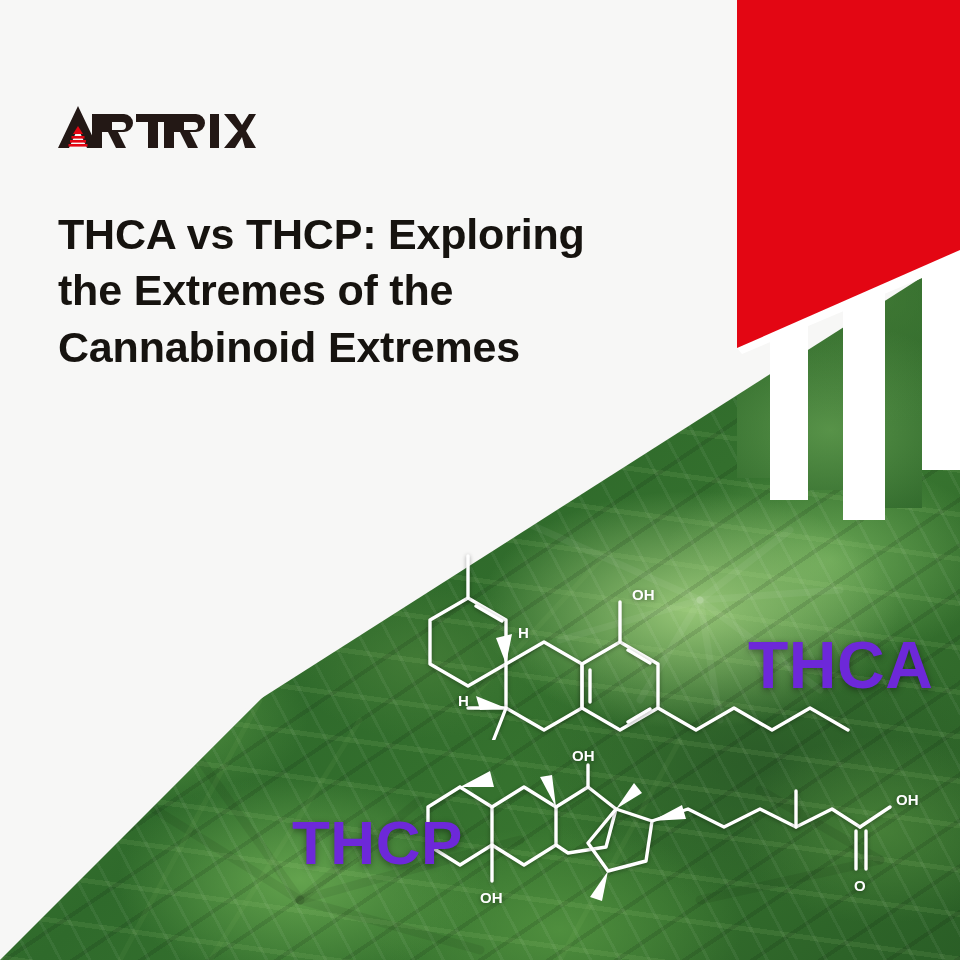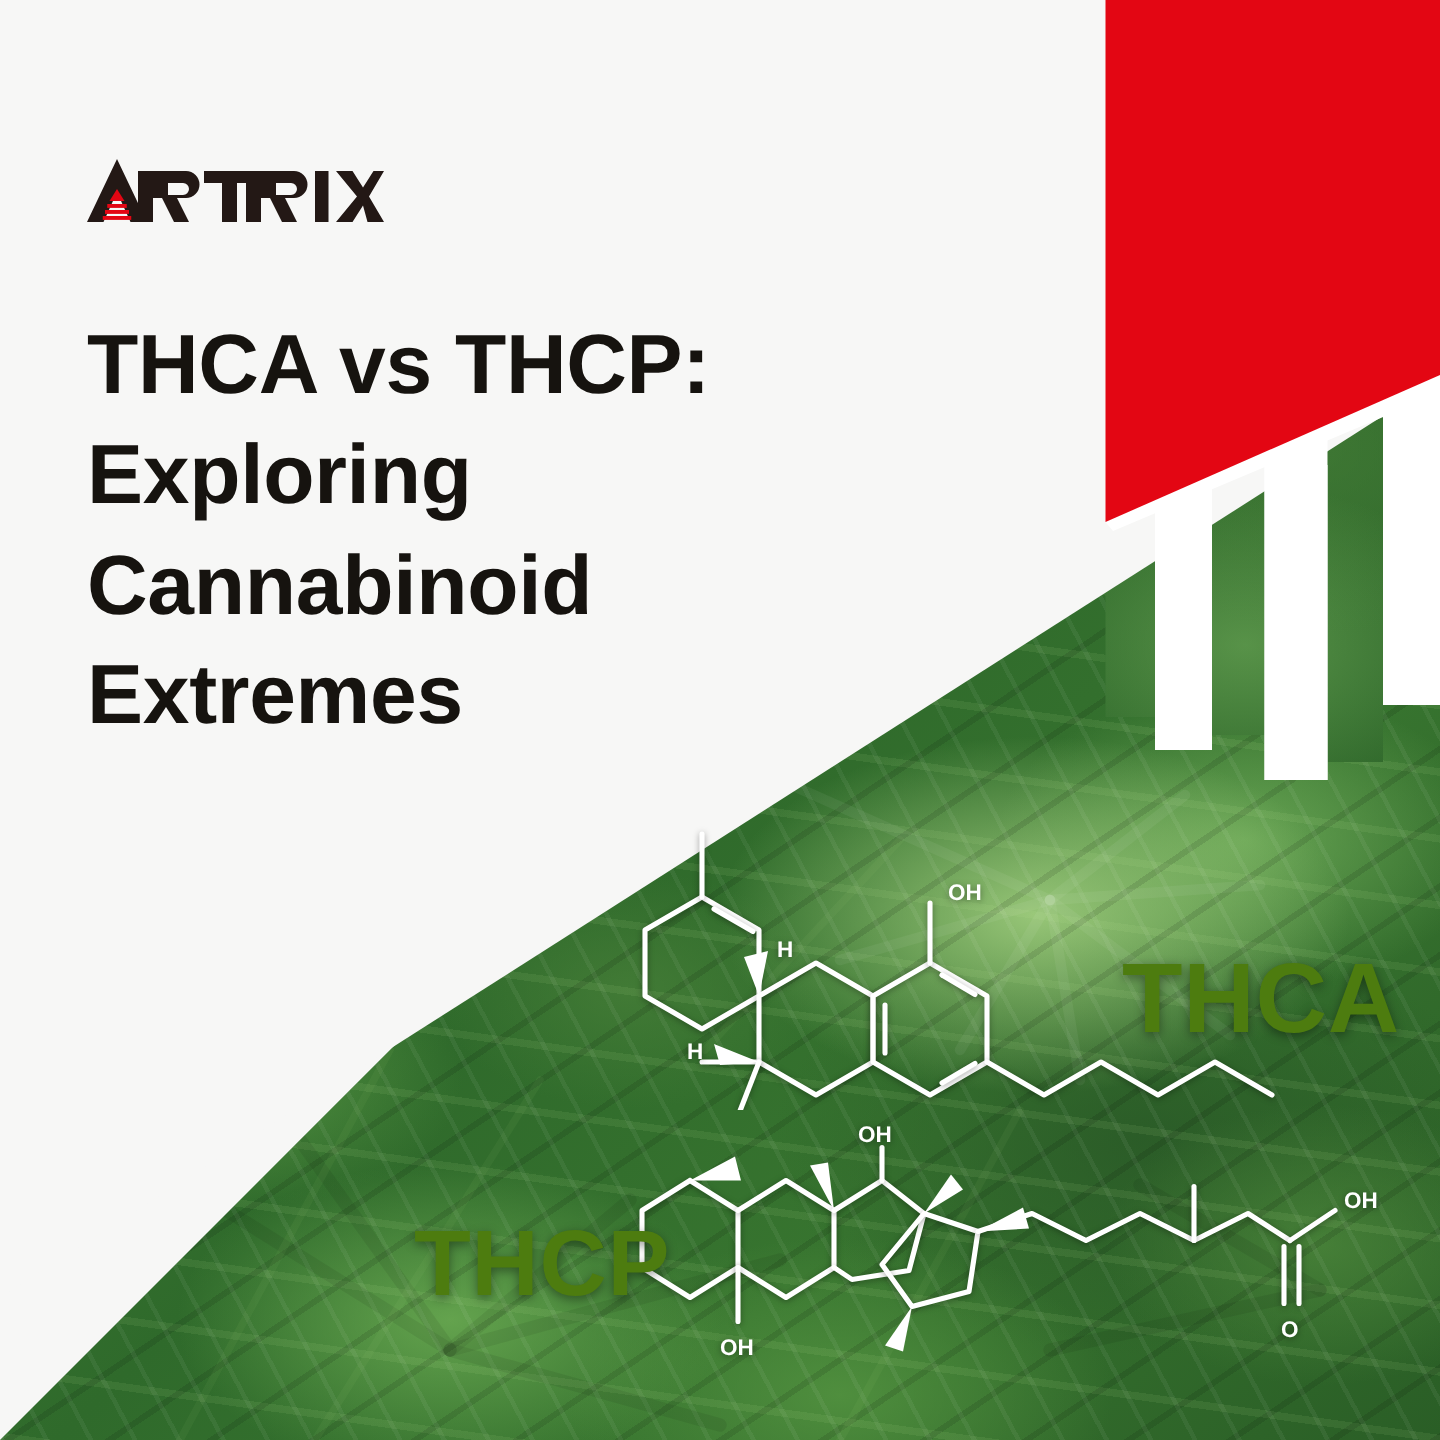--- a/index.html
+++ b/index.html
@@ -54,33 +54,33 @@
 
   
   .red-shape{position:absolute;top:0;left:0;width:960px;height:520px;}
 
   
   .logo{position:absolute;left:56px;top:104px;height:46px;display:flex;align-items:center;}
   .logo svg{display:block;}
 
   .headline{
     position:absolute;left:58px;top:206px;width:600px;
-    font-size:56px;line-height:1.31;font-weight:bold;color:#16130f;
+    font-size:43px;line-height:1.31;font-weight:bold;color:#16130f;
     letter-spacing:-.2px;
   }
   .headline span{display:block;}
 
   
   .mol-label{
-    position:absolute;color:#4d7c0f;font-weight:bold;
+    position:absolute;color:#6d28d9;font-weight:bold;
     letter-spacing:.5px;line-height:1;
     text-shadow:0 2px 7px rgba(0,0,0,.42);
   }
   #thca-label{left:748px;top:632px;font-size:66px;}
-  #thcp-label{left:276px;top:812px;font-size:62px;}
+  #thcp-label{left:292px;top:812px;font-size:62px;}
 
   .mol-svg{position:absolute;}
   #thca-svg{left:400px;top:520px;}
   #thcp-svg{left:420px;top:735px;}
   .mol-svg path,.mol-svg line,.mol-svg polyline{
     fill:none;stroke:#ffffff;stroke-width:3.4;
     stroke-linecap:round;stroke-linejoin:round;
     filter:drop-shadow(0 1px 2px rgba(0,0,0,.35));
   }
   .mol-svg .wedge{fill:#ffffff;stroke:none;}
@@ -187,20 +187,21 @@
         <rect x="92" y="18" width="10" height="26"></rect>
         <path d="M118 10 h22 a9 9 0 0 1 0 18 h-6 l8 16 h-10 l-8 -16 h-6 v16 h-10 v-34 z M128 18 v8 h10 a4 4 0 0 0 0 -8 z"></path>
         <rect x="154" y="10" width="9" height="34"></rect>
         <polygon points="168,10 179,10 186,21 193,10 200,10 190,27 200,44 189,44 186,33 179,44 168,44 182,27"></polygon>
       </g>
     </svg>
   </div>
 
   <div class="headline">
     <span>THCA vs THCP: Exploring</span>
+    <span>the Extremes of the</span>
     <span>Cannabinoid Extremes</span>
   </div>
 
   <svg id="thca-svg" class="mol-svg" width="470" height="220" viewBox="0 0 470 220">
 
     <polyline points="68,78 30,100 30,144 68,166 106,144 106,100 68,78"></polyline>
     <line x1="68" y1="78" x2="68" y2="36"></line>
     <line x1="76" y1="86" x2="102" y2="101"></line>
 
     <polyline points="106,144 106,188 144,210 182,188 182,144 144,122 106,144"></polyline>

